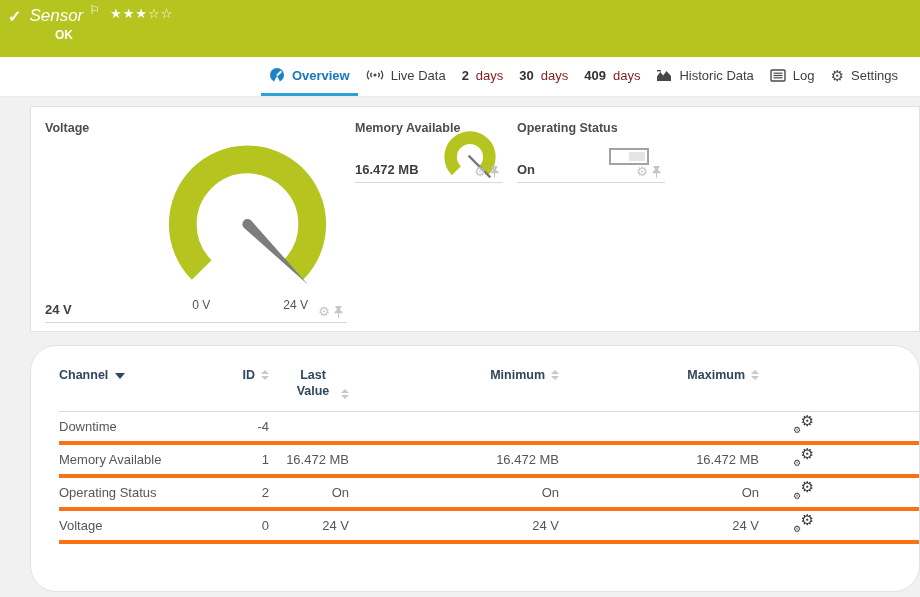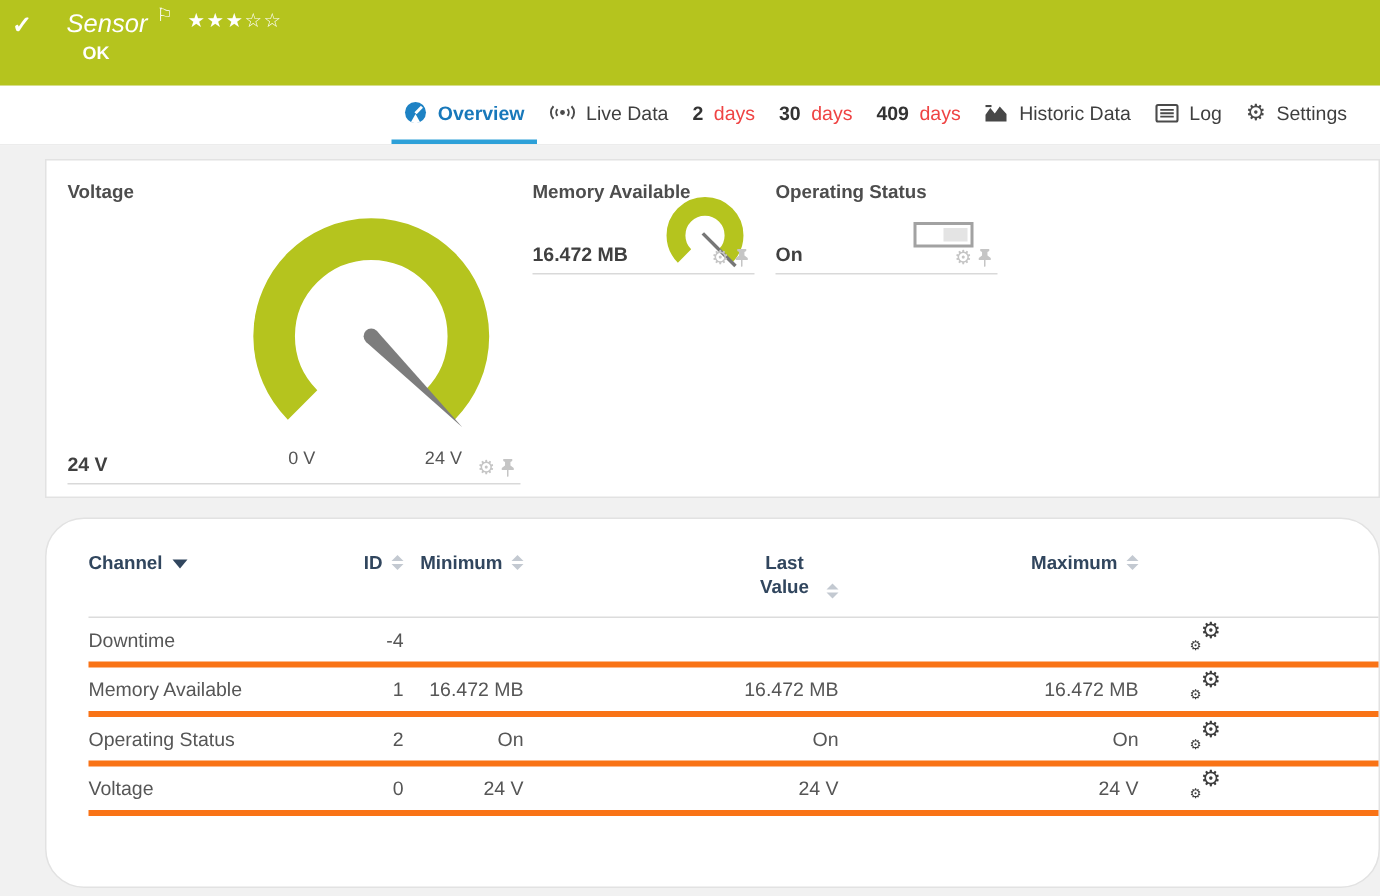--- a/index.html
+++ b/index.html
@@ -3,32 +3,32 @@
 <meta charset="utf-8">
 <style>
   * { margin:0; padding:0; box-sizing:border-box; }
   html,body { width:920px; height:597px; overflow:hidden; }
   body { font-family:"Liberation Sans", sans-serif; background:#f1f1f1; color:#444; }
 
   
   .sensor-header { height:57px; background:#b5c41e; color:#fff; padding:6px 10px 0 8px; position:relative; }
   .sh-line1 { display:flex; align-items:baseline; gap:8px; }
   .check { font-size:16px; font-weight:bold; position:relative; top:1px; }
-  .kind { font-style:italic; font-size:17px; font-weight:400;margin-left:15px; }
+  .kind { font-style:italic; font-size:17px; font-weight:400; }
   .sensor-title { font-size:19px; font-weight:bold; letter-spacing:.2px; }
   .flag { font-size:12px; position:relative; top:-7px; left:-2px; cursor:pointer; }
   .stars { font-size:13px; letter-spacing:1px; position:relative; top:-3px; cursor:pointer; }
   .sh-status { font-size:12px; font-weight:bold; margin:2px 0 0 47px; }
 
   
   .tabbar { height:40px; background:#fff; display:flex; justify-content:flex-end; align-items:stretch; padding:0 14px 0 50px; border-bottom:1px solid #ececec; }
   .tab { display:flex; align-items:center; gap:7px; font-size:13px; color:#3f3f3f; padding:0 8px; border-bottom:3px solid transparent; cursor:pointer; white-space:nowrap; }
   .tab.active { color:#1878ba; font-weight:bold; border-bottom-color:#2da0d8; }
   .tab .num { font-weight:bold; color:#333; }
-  .tab .daysword { color:#ef4444; }
+  .tab .daysword { color:#7f1d1d; }
   .tab .glyph { font-size:15px; line-height:1; color:#4a4a4a; }
   .tab svg { display:block; }
 
   
   .card { background:#fff; border:1px solid #e2e2e2; margin-left:30px; width:calc(100% - 30px); }
   .gauges-card { margin-top:9px; height:226px; padding:10px 14px; display:flex; align-items:flex-start; }
   .table-card { margin-top:13px; height:247px; padding:22px 0 0 28px;border-radius:26px; }
 
   
   .gblock { position:relative; border-bottom:1px solid #d9d9d9; }
@@ -204,31 +204,31 @@
       <div class="hcell cell-r">
         <span class="hflex hflex-r">
             <span>ID</span>
             <span class="sort">
               <i class="up"></i>
               <i class="dn"></i>
             </span>
           </span>
       </div>
       <div class="hcell cell-r">
+        <span class="hflex hflex-r hflex-bottom">
+            <span class="hwrap">Last Value</span>
+            <span class="sort">
+              <i class="up"></i>
+              <i class="dn"></i>
+            </span>
+          </span>
+      </div>
+      <div class="hcell cell-r">
         <span class="hflex hflex-r">
             <span>Minimum</span>
-            <span class="sort">
-              <i class="up"></i>
-              <i class="dn"></i>
-            </span>
-          </span>
-      </div>
-      <div class="hcell cell-r">
-        <span class="hflex hflex-r hflex-bottom">
-            <span class="hwrap">Last Value</span>
             <span class="sort">
               <i class="up"></i>
               <i class="dn"></i>
             </span>
           </span>
       </div>
       <div class="hcell cell-r">
         <span class="hflex hflex-r">
             <span>Maximum</span>
             <span class="sort">

